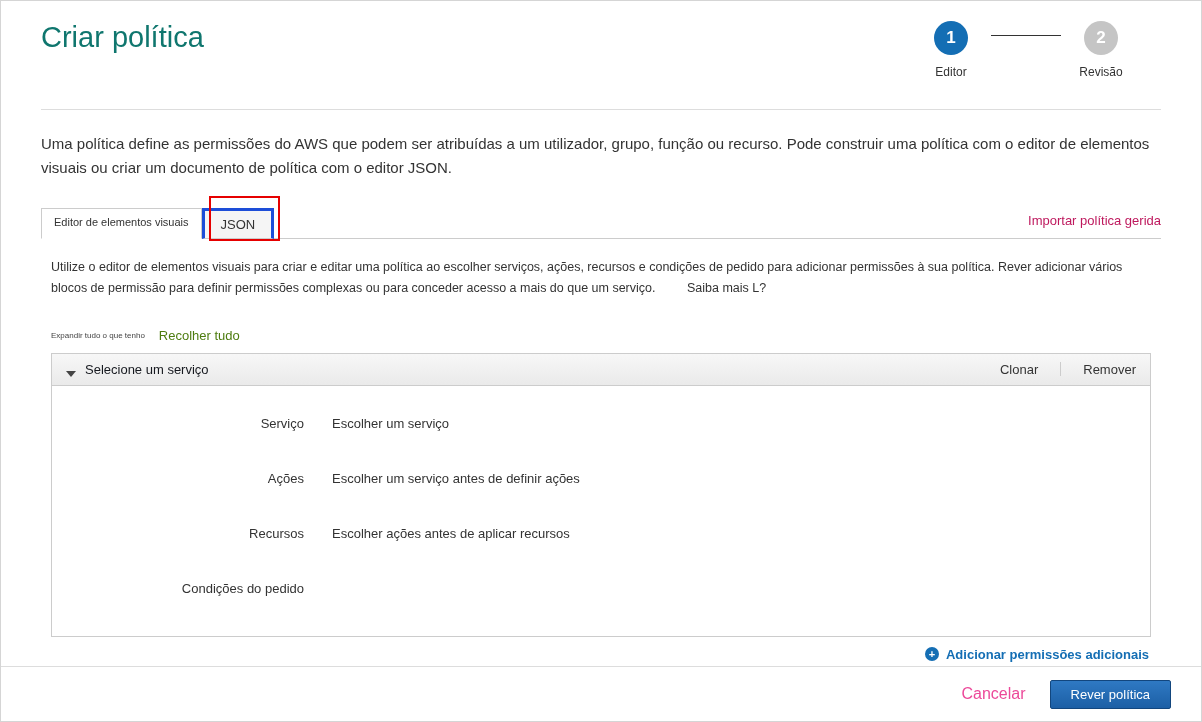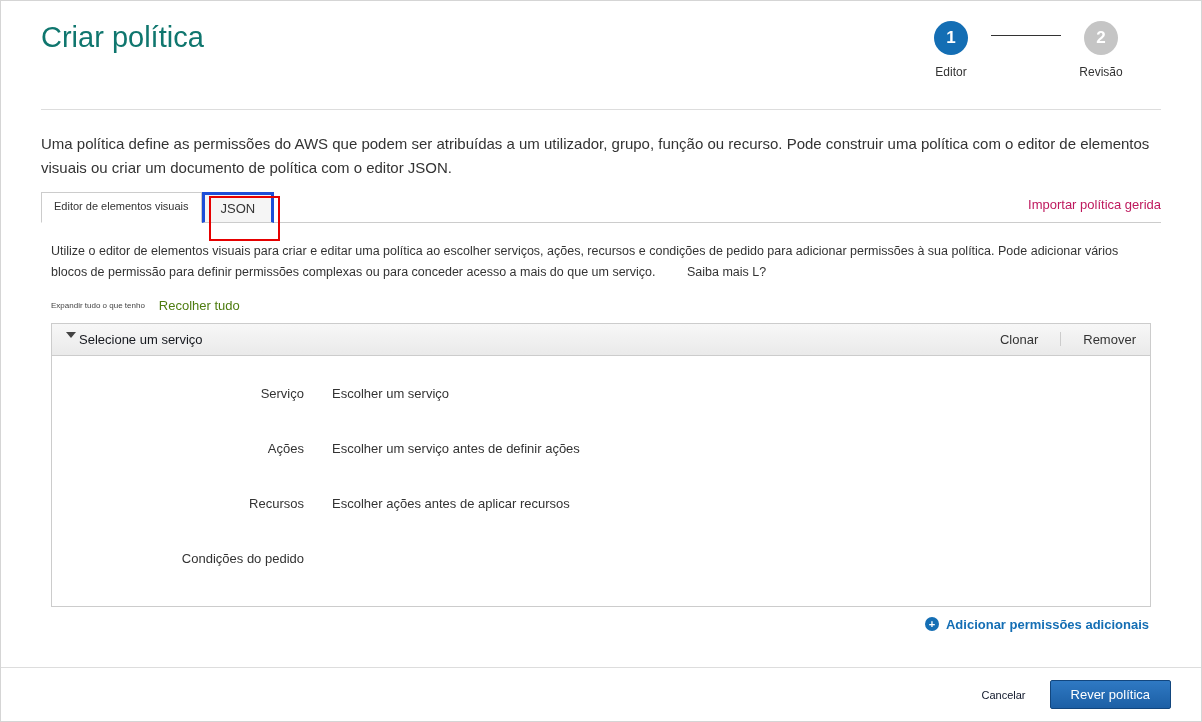--- a/index.html
+++ b/index.html
@@ -63,21 +63,21 @@
       position: relative;
       top: -15px;
     }
     .description {
       margin-top: 22px;
       font-size: 15px;
       line-height: 1.6;
       color: #333;
     }
     .tabs-row {
-      margin-top: 12px;
+      margin-top: 28px;
       display: flex;
       justify-content: space-between;
       align-items: center;
       border-bottom: 1px solid #ccc;
       text-align: center;
     }
     .tabs {
       display: flex;
     }
     .tab {
@@ -112,21 +112,21 @@
     }
     .helper-text {
       font-size: 12.5px;
       line-height: 1.7;
       color: #333;
     }
     .helper-text .learn-more {
       margin-left: 28px;
     }
     .expand-collapse {
-      margin-top: 14px;
+      margin-top: 28px;
       display: flex;
       gap: 14px;
       align-items: center;
       font-size: 13px;
     }
     .expand-link {
       font-size: 8px;
       color: #444;
       cursor: pointer;
     }
@@ -143,22 +143,22 @@
       background: linear-gradient(#f7f7f7, #eaeaea);
       border-bottom: 1px solid #ccc;
       padding: 8px 14px;
       display: flex;
       justify-content: space-between;
       align-items: center;
       font-size: 13px;
     }
     .service-header-left {
       display: flex;
-      align-items: flex-start;
-      gap: 3px;
+      align-items: flex-end;
+      gap: 9px;
     }
     .caret-down {
       width: 0; height: 0;
       border-left: 5px solid transparent;
       border-right: 5px solid transparent;
       border-top: 6px solid #444;
     }
     .service-header-right {
       display: flex;
       gap: 22px;
@@ -228,22 +228,22 @@
       padding: 12px 30px;
       display: flex;
       justify-content: flex-end;
       gap: 16px;
       align-items: center;
       background: #fff;
     }
     .btn-cancel {
       background: none;
       border: none;
-      font-size: 11px;
-      color: #0f172a;
+      font-size: 16px;
+      color: #ec4899;
       cursor: pointer;
       padding: 6px 8px;
     }
     .btn-primary {
       background: linear-gradient(#2f79c3, #1c5fa5);
       border: 1px solid #12467e;
       color: #fff;
       font-size: 13px;
       padding: 6px 20px;
       cursor: pointer;
@@ -285,21 +285,21 @@
   <div class="tabs-row">
     <div class="tabs">
       <div class="tab active">Editor de elementos visuais</div>
       <div class="tab json">JSON</div>
     </div>
     <div class="import-link">Importar política gerida</div>
   </div>
 
   <div class="body-area">
     <p class="helper-text">
-      <span>Utilize o editor de elementos visuais para criar e editar uma política ao escolher serviços, ações, recursos e condições de pedido para adicionar permissões à sua política. Pode adicionar vários blocos de permissão para definir permissões complexas ou para conceder acesso a mais do que um serviço.</span>
+      <span>Utilize o editor de elementos visuais para criar e editar uma política ao escolher serviços, ações, recursos e condições de pedido para adicionar permissões à sua política. Rever adicionar vários blocos de permissão para definir permissões complexas ou para conceder acesso a mais do que um serviço.</span>
       <span class="learn-more">Saiba mais L?</span>
     </p>
 
     <div class="expand-collapse">
       <span class="expand-link">Expandir tudo o que tenho</span>
       <span class="collapse-link">Recolher tudo</span>
     </div>
 
     <div class="service-block">
       <div class="service-header">

